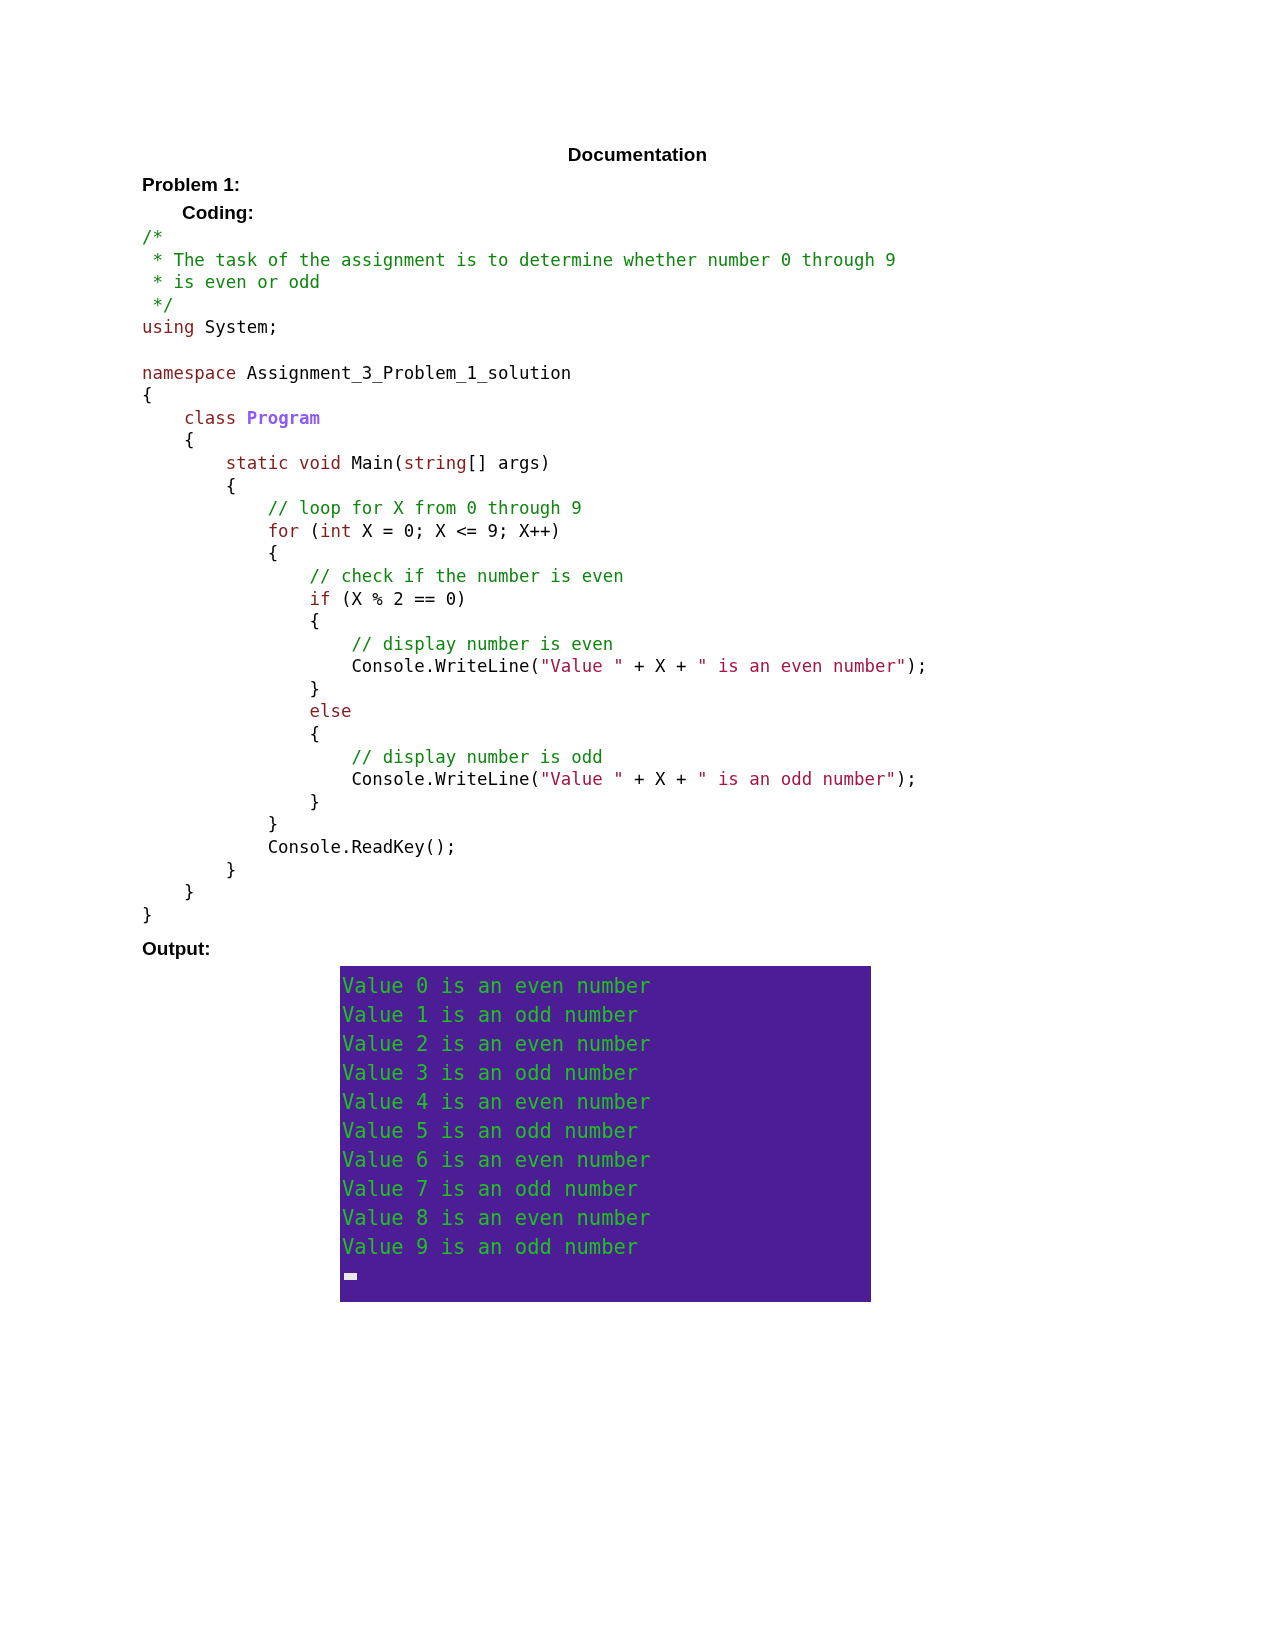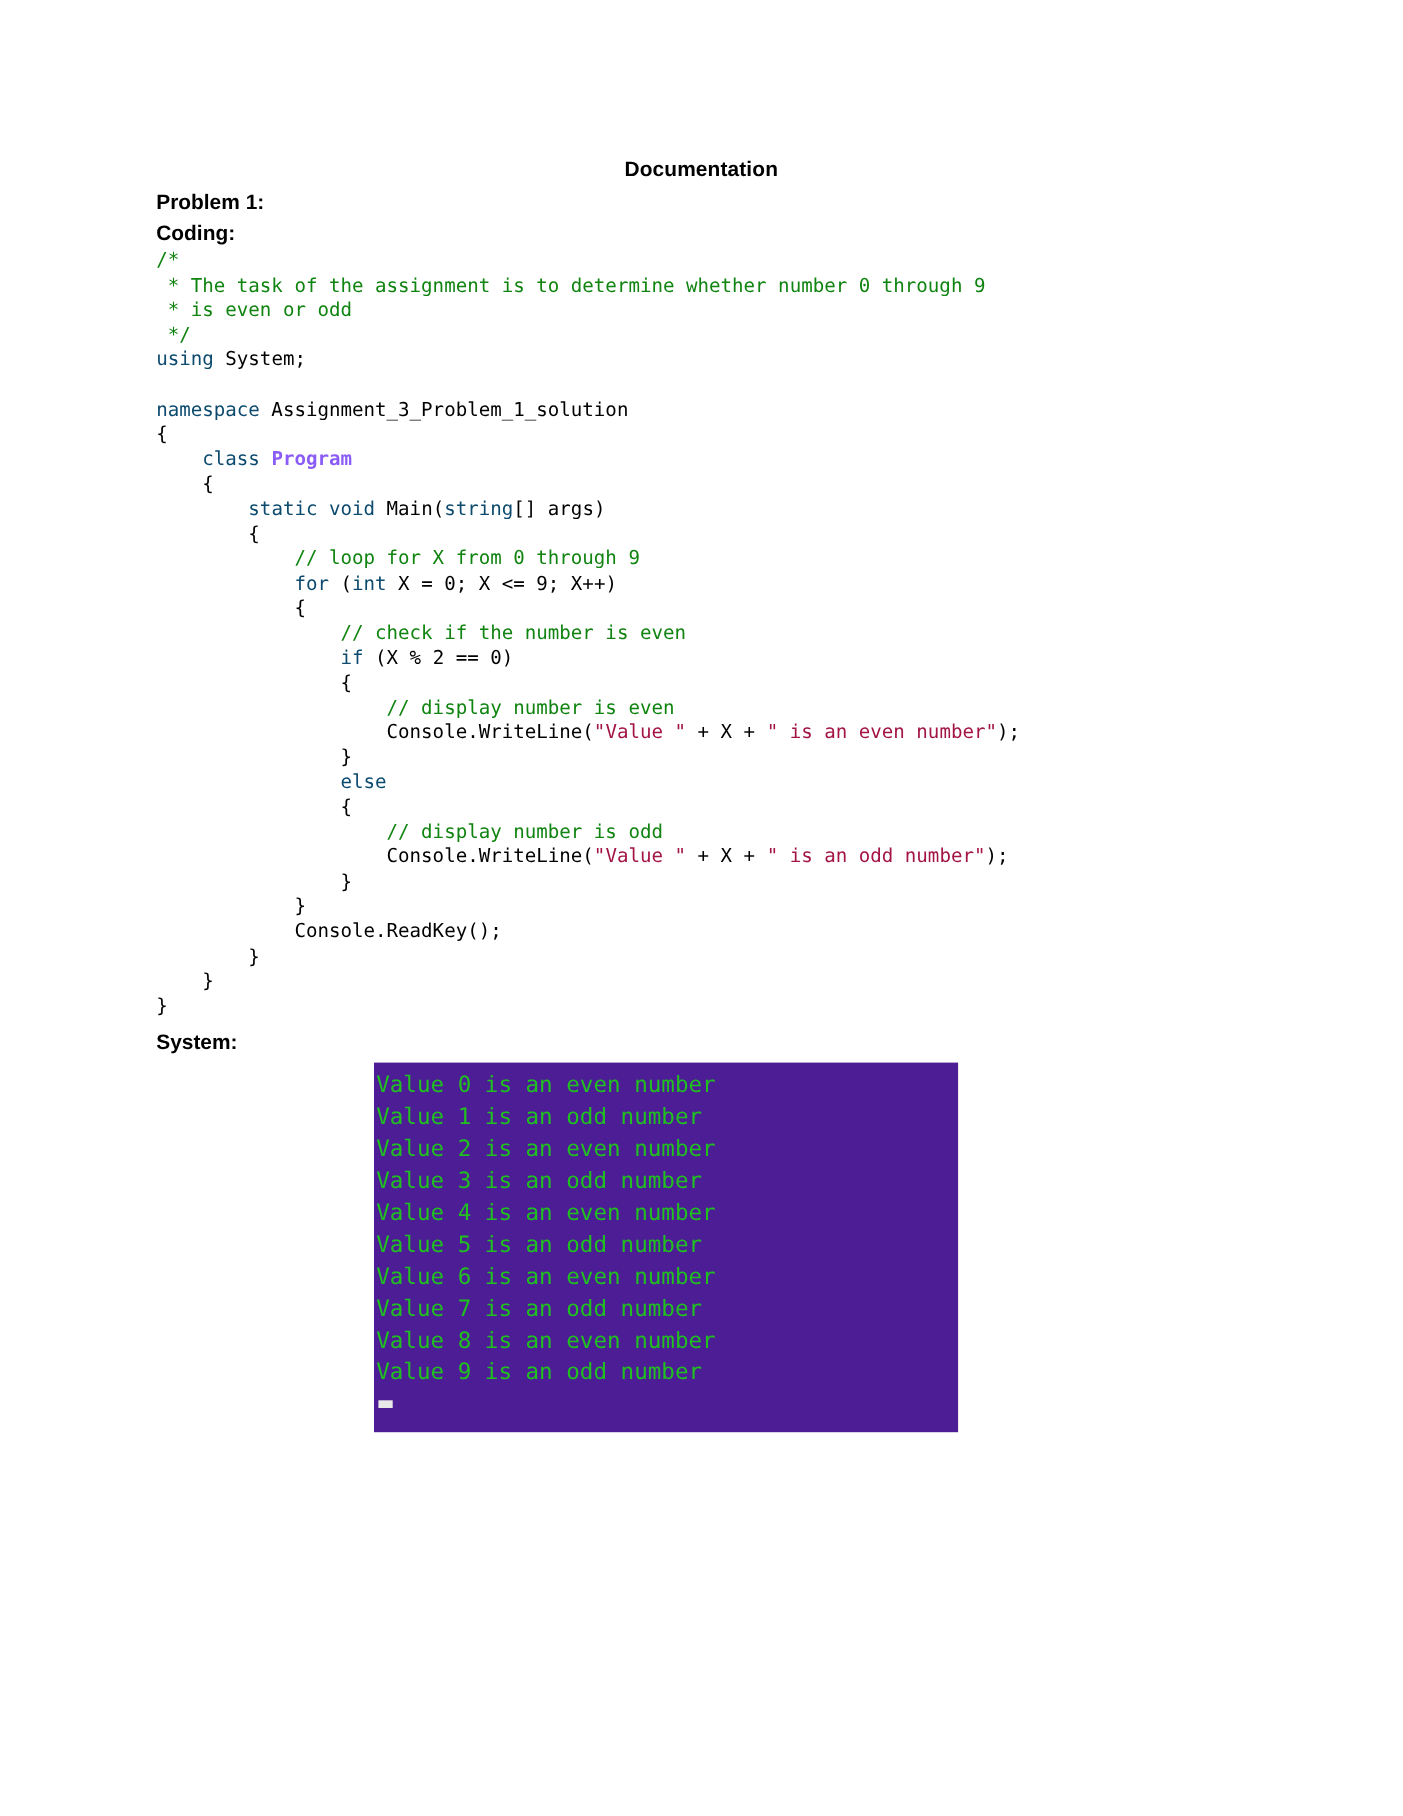--- a/index.html
+++ b/index.html
@@ -34,36 +34,36 @@
     letter-spacing: 0.1px;
   }
   .heading {
     position: absolute;
     left: 142px;
     font-size: 19px;
     font-weight: bold;
     text-align: center;
   }
   .h-problem { top: 174px; }
-  .h-coding  { top: 202px; }
+  .h-coding  { top: 202px; margin-left: 40px; }
   .h-output  { top: 938px; }
 
   .code-block {
     position: absolute;
     left: 142px;
     top: 226px;
     width: 1000px;
     font-family: "DejaVu Sans Mono", "Liberation Mono", monospace;
     font-size: 17.4px;
     line-height: 22.6px;
     white-space: pre;
     color: #000000;
   }
   .code-line { white-space: pre; min-height: 22.6px; }
-  .k  { color: #0c4a6e; }            
+  .k  { color: #7f1d1d; }            
   .cm { color: #108410; }            
   .ty { color: #8b5cf6; font-weight: bold; }            
   .st { color: #a31545; }            
 
   .console-wrap {
     position: absolute;
     left: 340px;
     top: 966px;
   }
   .console-titlebar {
@@ -135,19 +135,19 @@
 
 <div class="page">
 
   <div class="doc-title">Documentation</div>
 
   <div class="heading h-problem">Problem 1:</div>
   <div class="heading h-coding">Coding:</div>
 
   <div class="code-block"><div class="code-line"><span class="cm">/*</span></div><div class="code-line"><span class="cm"> * The task of the assignment is to determine whether number 0 through 9</span></div><div class="code-line"><span class="cm"> * is even or odd</span></div><div class="code-line"><span class="cm"> */</span></div><div class="code-line"><span class="k">using</span> System;</div><div class="code-line">&nbsp;</div><div class="code-line"><span class="k">namespace</span> Assignment_3_Problem_1_solution</div><div class="code-line">{</div><div class="code-line">    <span class="k">class</span> <span class="ty">Program</span></div><div class="code-line">    {</div><div class="code-line">        <span class="k">static</span> <span class="k">void</span> Main(<span class="k">string</span>[] args)</div><div class="code-line">        {</div><div class="code-line"><span class="cm">            // loop for X from 0 through 9</span></div><div class="code-line">            <span class="k">for</span> (<span class="k">int</span> X = 0; X &lt;= 9; X++)</div><div class="code-line">            {</div><div class="code-line"><span class="cm">                // check if the number is even</span></div><div class="code-line">                <span class="k">if</span> (X % 2 == 0)</div><div class="code-line">                {</div><div class="code-line"><span class="cm">                    // display number is even</span></div><div class="code-line">                    Console.WriteLine(<span class="st">"Value "</span> + X + <span class="st">" is an even number"</span>);</div><div class="code-line">                }</div><div class="code-line">                <span class="k">else</span></div><div class="code-line">                {</div><div class="code-line"><span class="cm">                    // display number is odd</span></div><div class="code-line">                    Console.WriteLine(<span class="st">"Value "</span> + X + <span class="st">" is an odd number"</span>);</div><div class="code-line">                }</div><div class="code-line">            }</div><div class="code-line">            Console.ReadKey();</div><div class="code-line">        }</div><div class="code-line">    }</div><div class="code-line">}</div></div>
 
-  <div class="heading h-output">System:</div>
+  <div class="heading h-output">Output:</div>
 
   <div class="console-wrap">
     <div class="console-body"><div class="console-line">Value 0 is an even number</div><div class="console-line">Value 1 is an odd number</div><div class="console-line">Value 2 is an even number</div><div class="console-line">Value 3 is an odd number</div><div class="console-line">Value 4 is an even number</div><div class="console-line">Value 5 is an odd number</div><div class="console-line">Value 6 is an even number</div><div class="console-line">Value 7 is an odd number</div><div class="console-line">Value 8 is an even number</div><div class="console-line">Value 9 is an odd number</div><span class="console-cursor"></span></div>
   </div>
 
 </div>
 
 </body></html>

